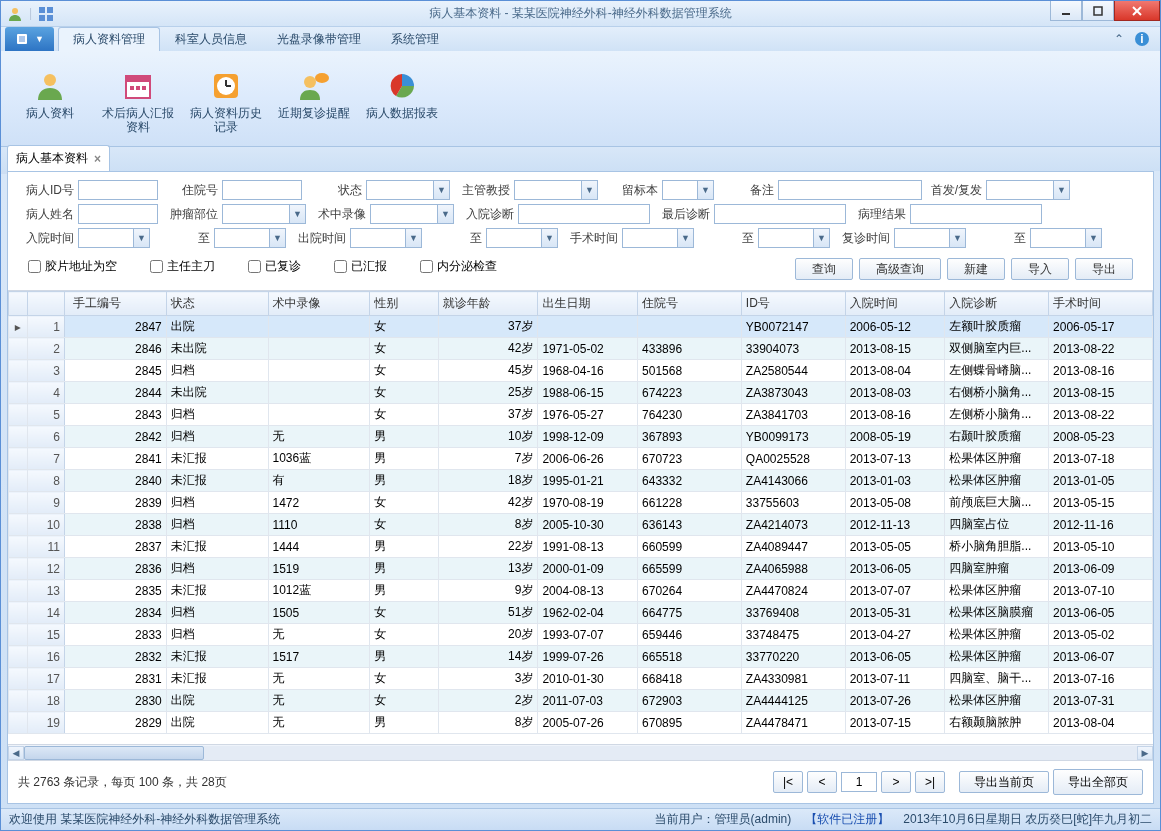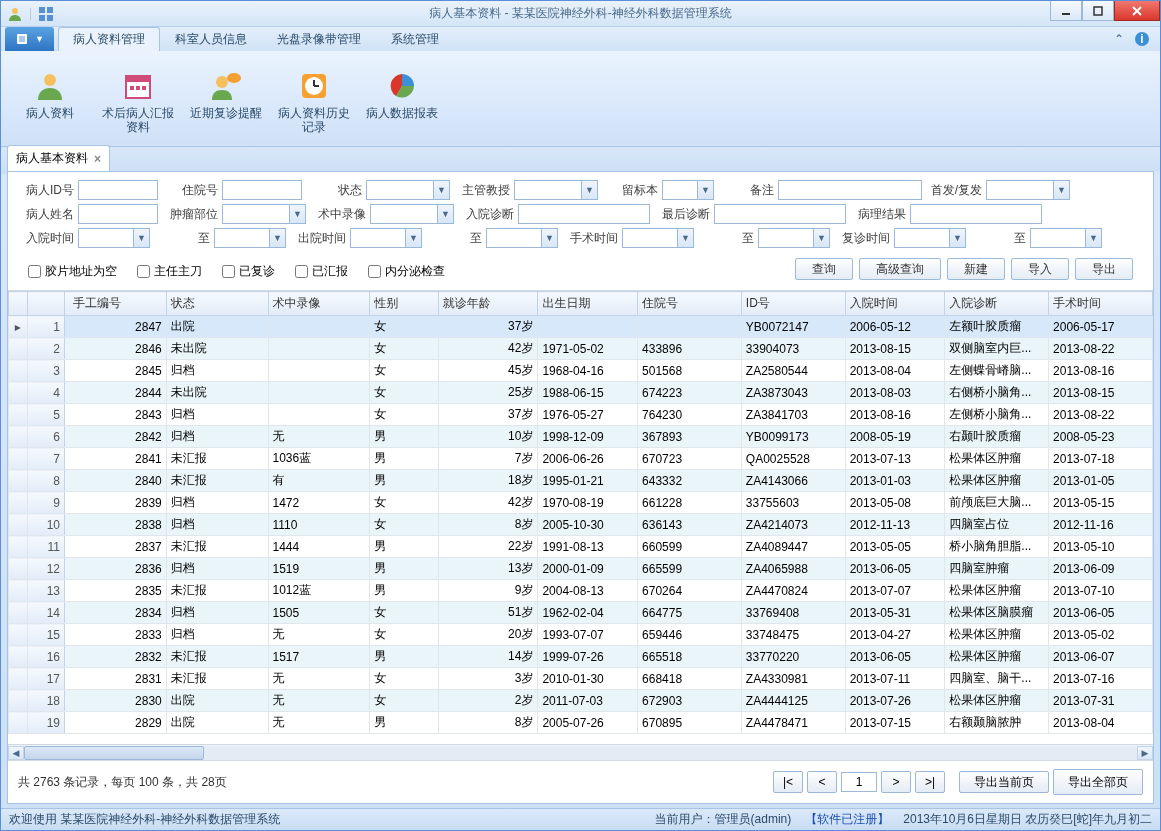--- a/index.html
+++ b/index.html
@@ -27,21 +27,21 @@
 .doc-tab{background:#fff;border:1px solid #a8c4e4;border-bottom:none;padding:4px 8px;border-radius:3px 3px 0 0;display:flex;align-items:center;gap:6px;cursor:pointer}
 .doc-tab .x{color:#888;cursor:pointer;font-weight:bold}
 .content{flex:1;background:#fff;margin:0 6px 4px;border:1px solid #a8c4e4;display:flex;flex-direction:column;min-height:0}
 .filters{padding:8px 10px 4px;border-bottom:1px solid #d0d8e4}
 .filter-row{display:flex;align-items:center;margin-bottom:4px;gap:4px}
 .flabel{color:#404040;text-align:right;white-space:nowrap}
 .finput{height:20px;border:1px solid #9cb8d8;background:#fff;padding:0 2px}
 .fcombo{height:20px;border:1px solid #9cb8d8;background:#fff;display:flex;align-items:center}
 .fcombo input{border:none;flex:1;outline:none;height:18px;width:100%}
 .fcombo .dd{width:16px;height:18px;background:linear-gradient(#f0f5fc,#d8e6f6);border-left:1px solid #9cb8d8;display:flex;align-items:center;justify-content:center;color:#4a6a8a;font-size:9px;cursor:pointer}
-.check-row{display:flex;align-items:flex-end;gap:20px;padding:6px 10px}
+.check-row{display:flex;align-items:flex-start;gap:33px;padding:6px 10px}
 .chk{display:flex;align-items:center;gap:4px;cursor:pointer}
 .chk input{cursor:pointer}
 .action-btns{margin-left:auto;display:flex;gap:6px}
 .btn{height:22px;padding:0 16px;background:linear-gradient(#fefefe,#e4ecf6);border:1px solid #9cb8d8;border-radius:2px;cursor:pointer;display:flex;align-items:center;color:#333}
 .grid-wrap{flex:1;overflow:auto;min-height:0;position:relative}
 .grid{width:100%;border-collapse:collapse;table-layout:fixed}
 .grid th{background:linear-gradient(#f5f9fe,#e2ecf8);border:1px solid #c4d4e8;padding:3px 4px;text-align:left;color:#333;font-weight:normal;position:sticky;top:0}
 .grid td{border:1px solid #e0e6ee;padding:2px 4px;white-space:nowrap;overflow:hidden;text-overflow:ellipsis;height:20px}
 .grid tbody tr:nth-child(even){background:#eaf5f9}
 .grid tbody tr.sel{background:#d6e8fa}
@@ -151,37 +151,37 @@
               <rect x="8" y="16" width="4" height="4" fill="#d04a7a"></rect>
               <rect x="14" y="16" width="4" height="4" fill="#d04a7a"></rect>
               <rect x="20" y="16" width="4" height="4" fill="#d04a7a"></rect>
             </svg>
           </div>
           <div class="ribbon-label">术后病人汇报资料</div>
         </div>
         <div class="ribbon-item">
           <div class="ribbon-icon">
             <svg viewBox="0 0 32 32">
-              <circle cx="12" cy="12" r="6" fill="#f5c060"></circle>
-              <path d="M2 30c0-7 4-10 10-10s10 3 10 10" fill="#6aa84f"></path>
-              <ellipse cx="24" cy="8" rx="7" ry="5" fill="#f5a030"></ellipse>
-            </svg>
-          </div>
-          <div class="ribbon-label">近期复诊提醒</div>
-        </div>
-        <div class="ribbon-item">
-          <div class="ribbon-icon">
-            <svg viewBox="0 0 32 32">
               <rect x="4" y="4" width="24" height="24" rx="4" fill="#f5a030"></rect>
               <circle cx="16" cy="16" r="9" fill="#fff"></circle>
               <line x1="16" y1="16" x2="16" y2="10" stroke="#333" stroke-width="2"></line>
               <line x1="16" y1="16" x2="21" y2="16" stroke="#333" stroke-width="2"></line>
             </svg>
           </div>
           <div class="ribbon-label">病人资料历史记录</div>
+        </div>
+        <div class="ribbon-item">
+          <div class="ribbon-icon">
+            <svg viewBox="0 0 32 32">
+              <circle cx="12" cy="12" r="6" fill="#f5c060"></circle>
+              <path d="M2 30c0-7 4-10 10-10s10 3 10 10" fill="#6aa84f"></path>
+              <ellipse cx="24" cy="8" rx="7" ry="5" fill="#f5a030"></ellipse>
+            </svg>
+          </div>
+          <div class="ribbon-label">近期复诊提醒</div>
         </div>
         <div class="ribbon-item">
           <div class="ribbon-icon">
             <svg viewBox="0 0 32 32">
               <path d="M16 4 A12 12 0 0 1 28 16 L16 16 Z" fill="#3a8fd6"></path>
               <path d="M28 16 A12 12 0 0 1 10 26 L16 16 Z" fill="#6aa84f"></path>
               <path d="M10 26 A12 12 0 0 1 16 4 L16 16 Z" fill="#d9372a"></path>
             </svg>
           </div>
           <div class="ribbon-label">病人数据报表</div>

